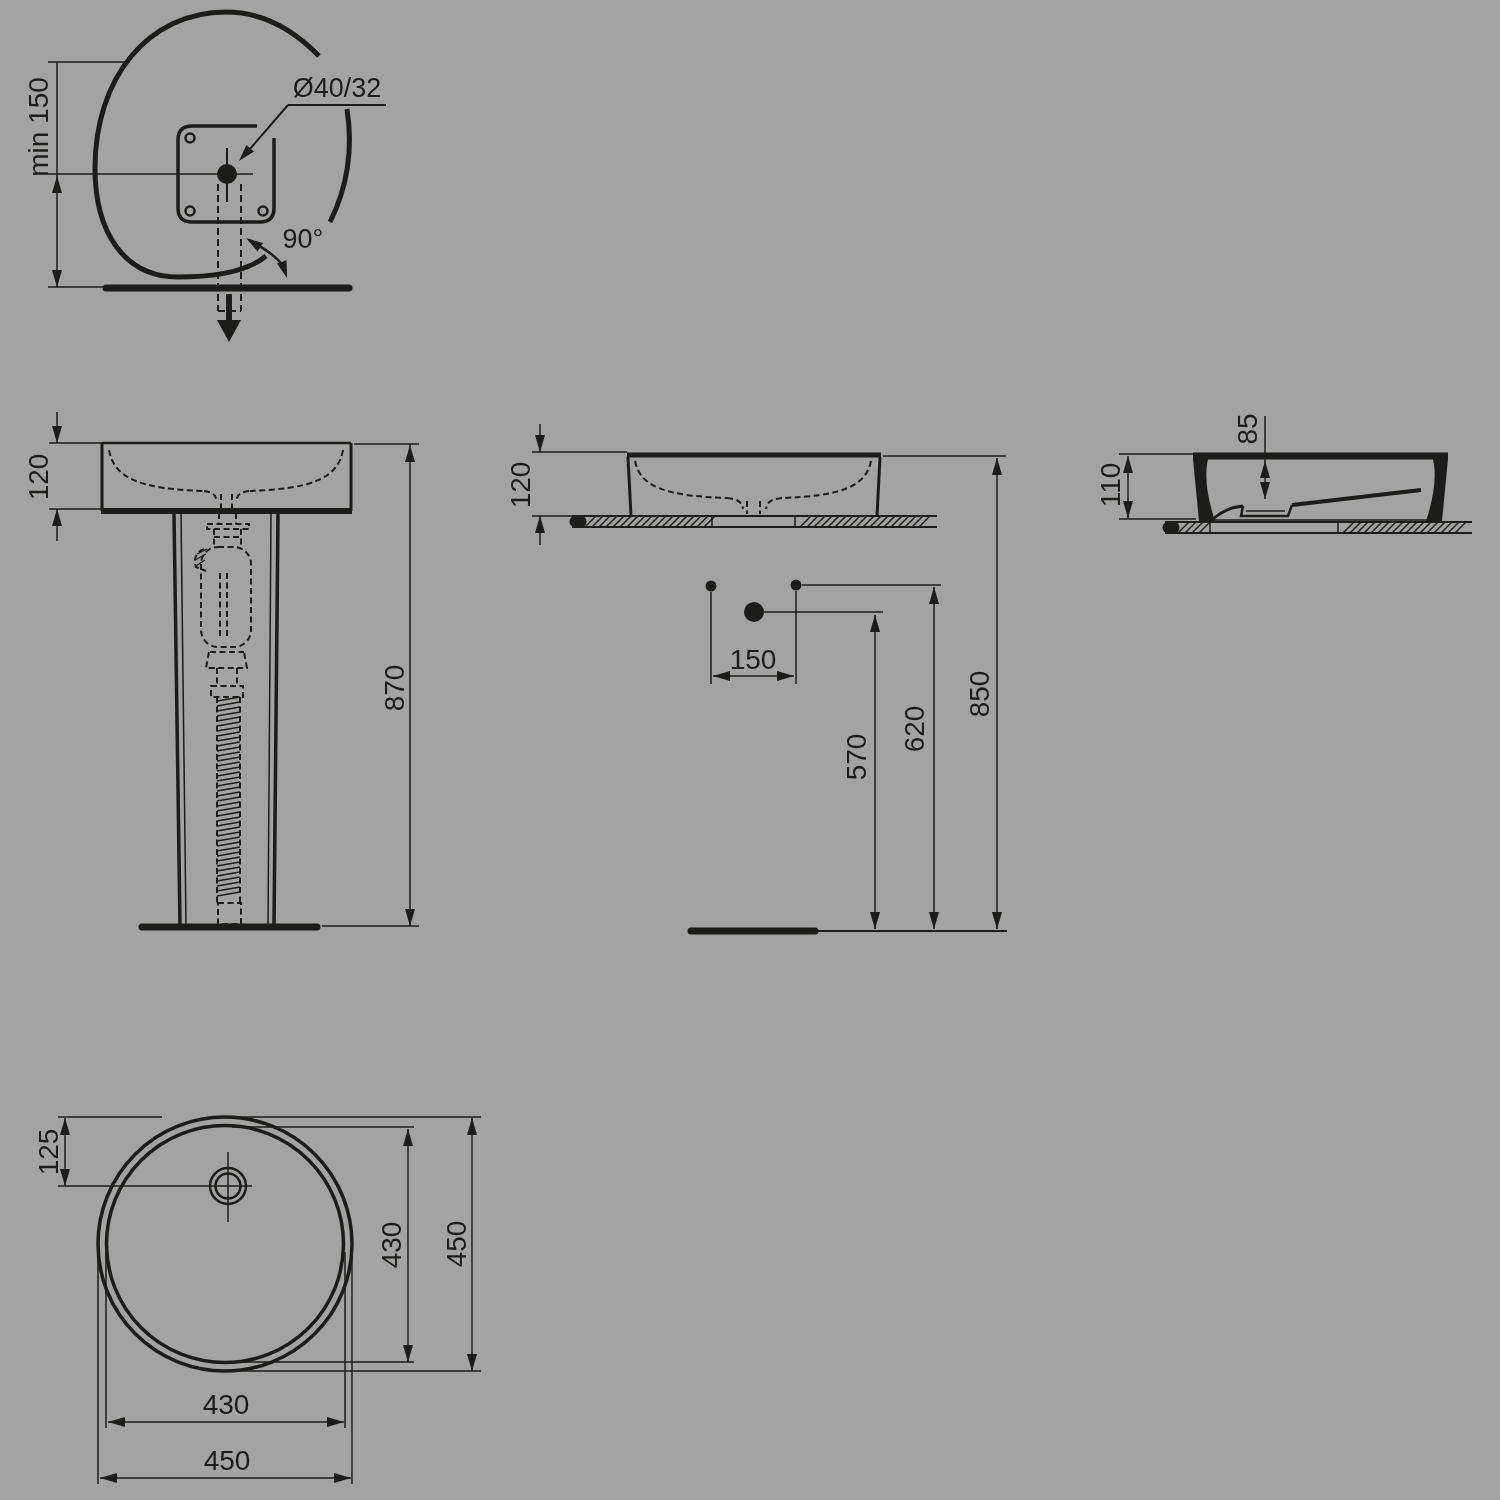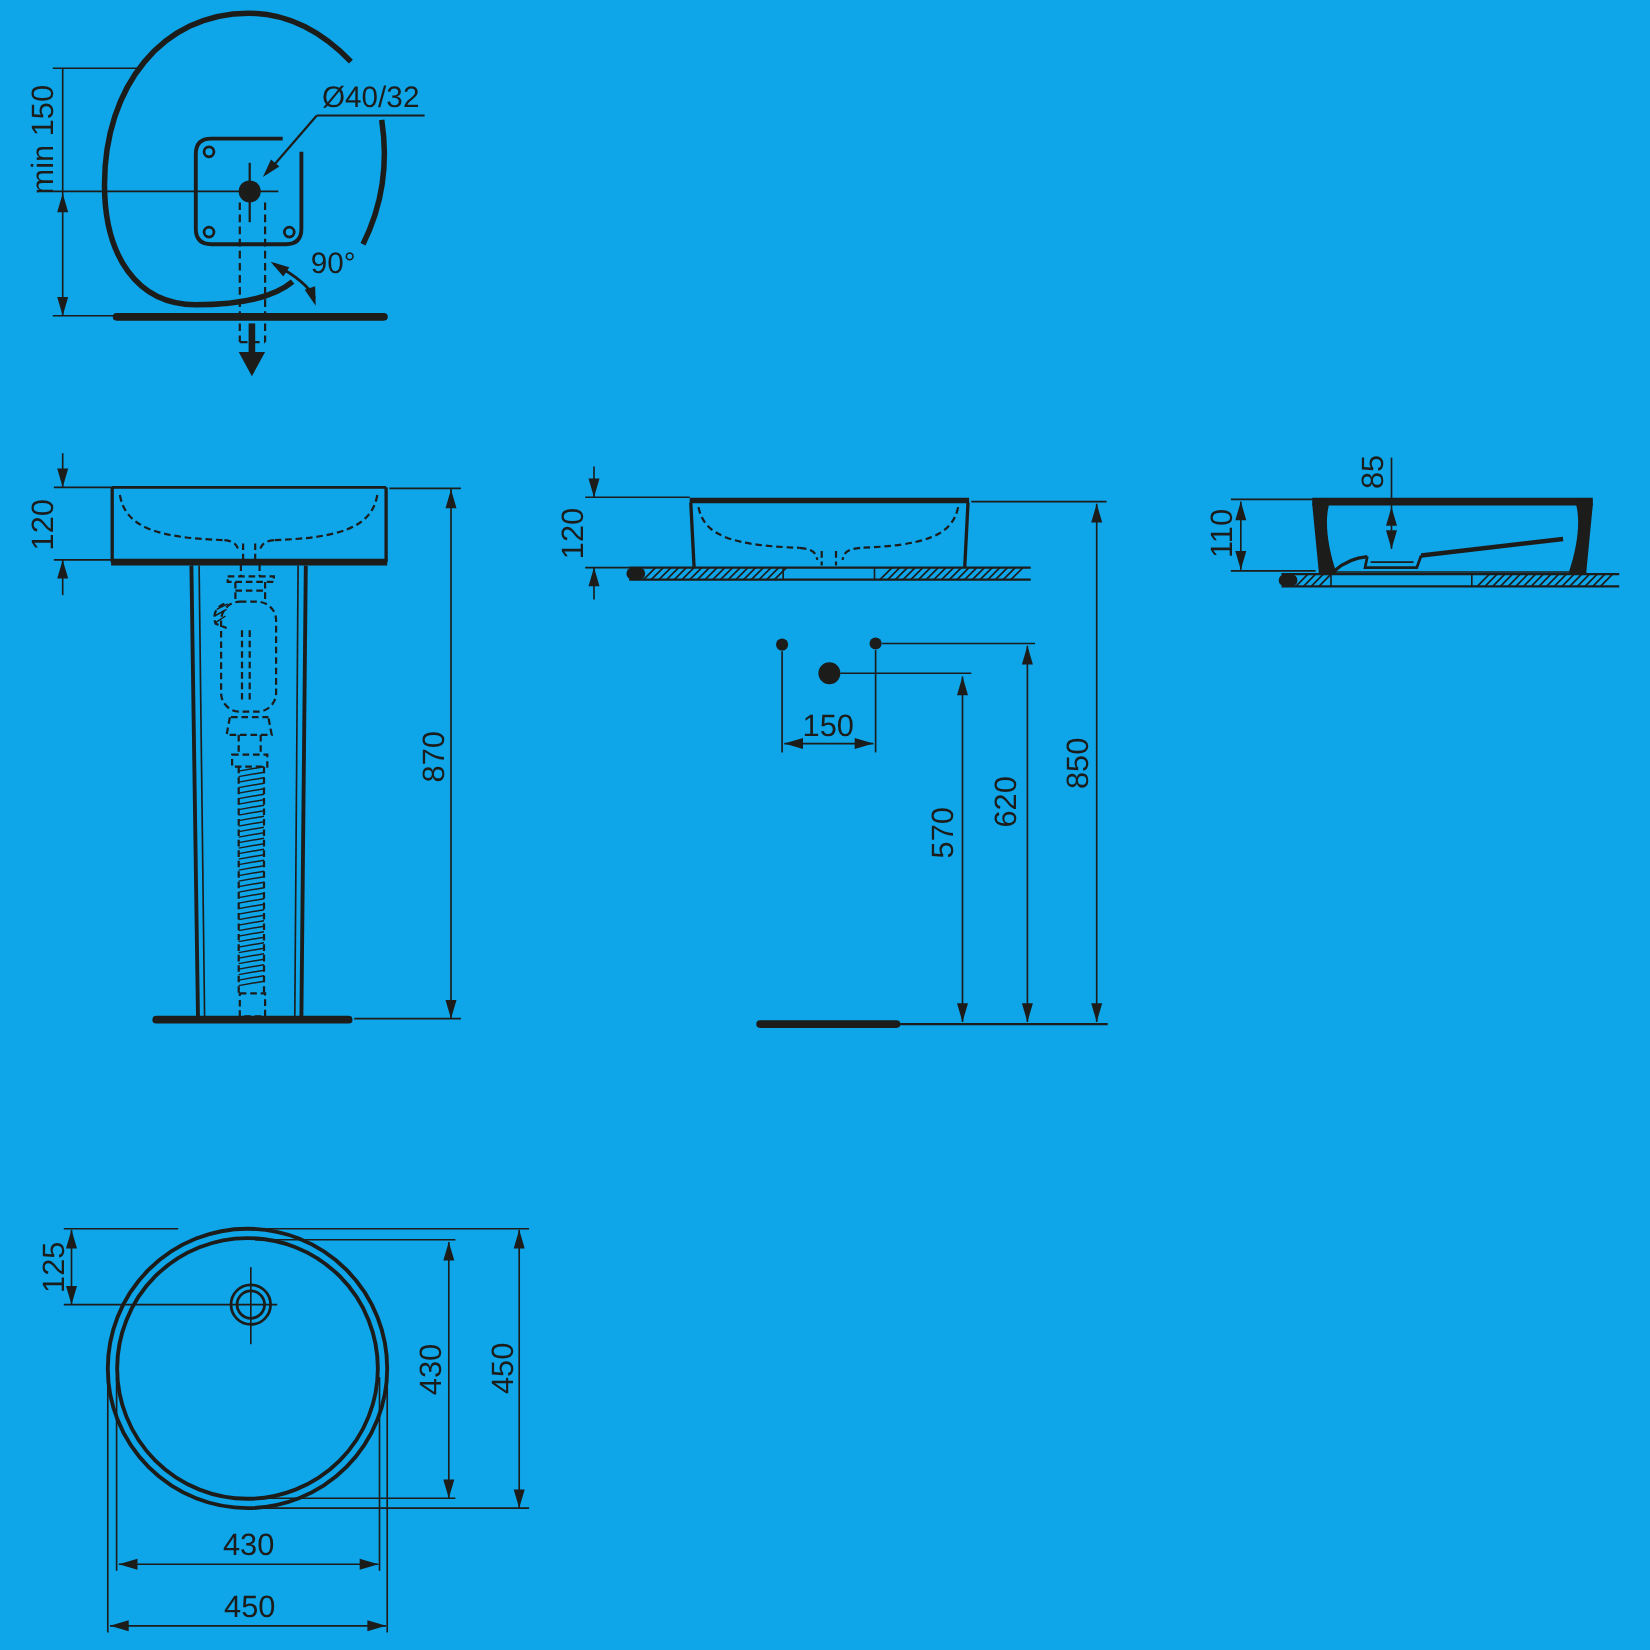--- a/index.html
+++ b/index.html
@@ -1,16 +1,16 @@
 <!DOCTYPE html>
 <html><head>
 <meta charset="utf-8">
 <style>
   html,body{margin:0;padding:0;background:#ffffff;}
-  #canvas{width:1500px;height:1500px;position:relative;background:#0ea5e9;}
+  #canvas{width:1500px;height:1500px;position:relative;background:#a3a3a3;}
   svg{display:block;}
   text{font-family:"Liberation Sans","DejaVu Sans",sans-serif;font-size:28px;fill:#1c1c1a;}
   .t27{font-size:27px;}
   .ln{stroke:#1c1c1a;fill:none;}
   .cap{stroke-linecap:round;}
   .arr{fill:#1c1c1a;stroke:none;}
   .dsh{stroke-dasharray:7 4;}
   .dsh2{stroke-dasharray:6 3.5;}
 </style>
 </head>

